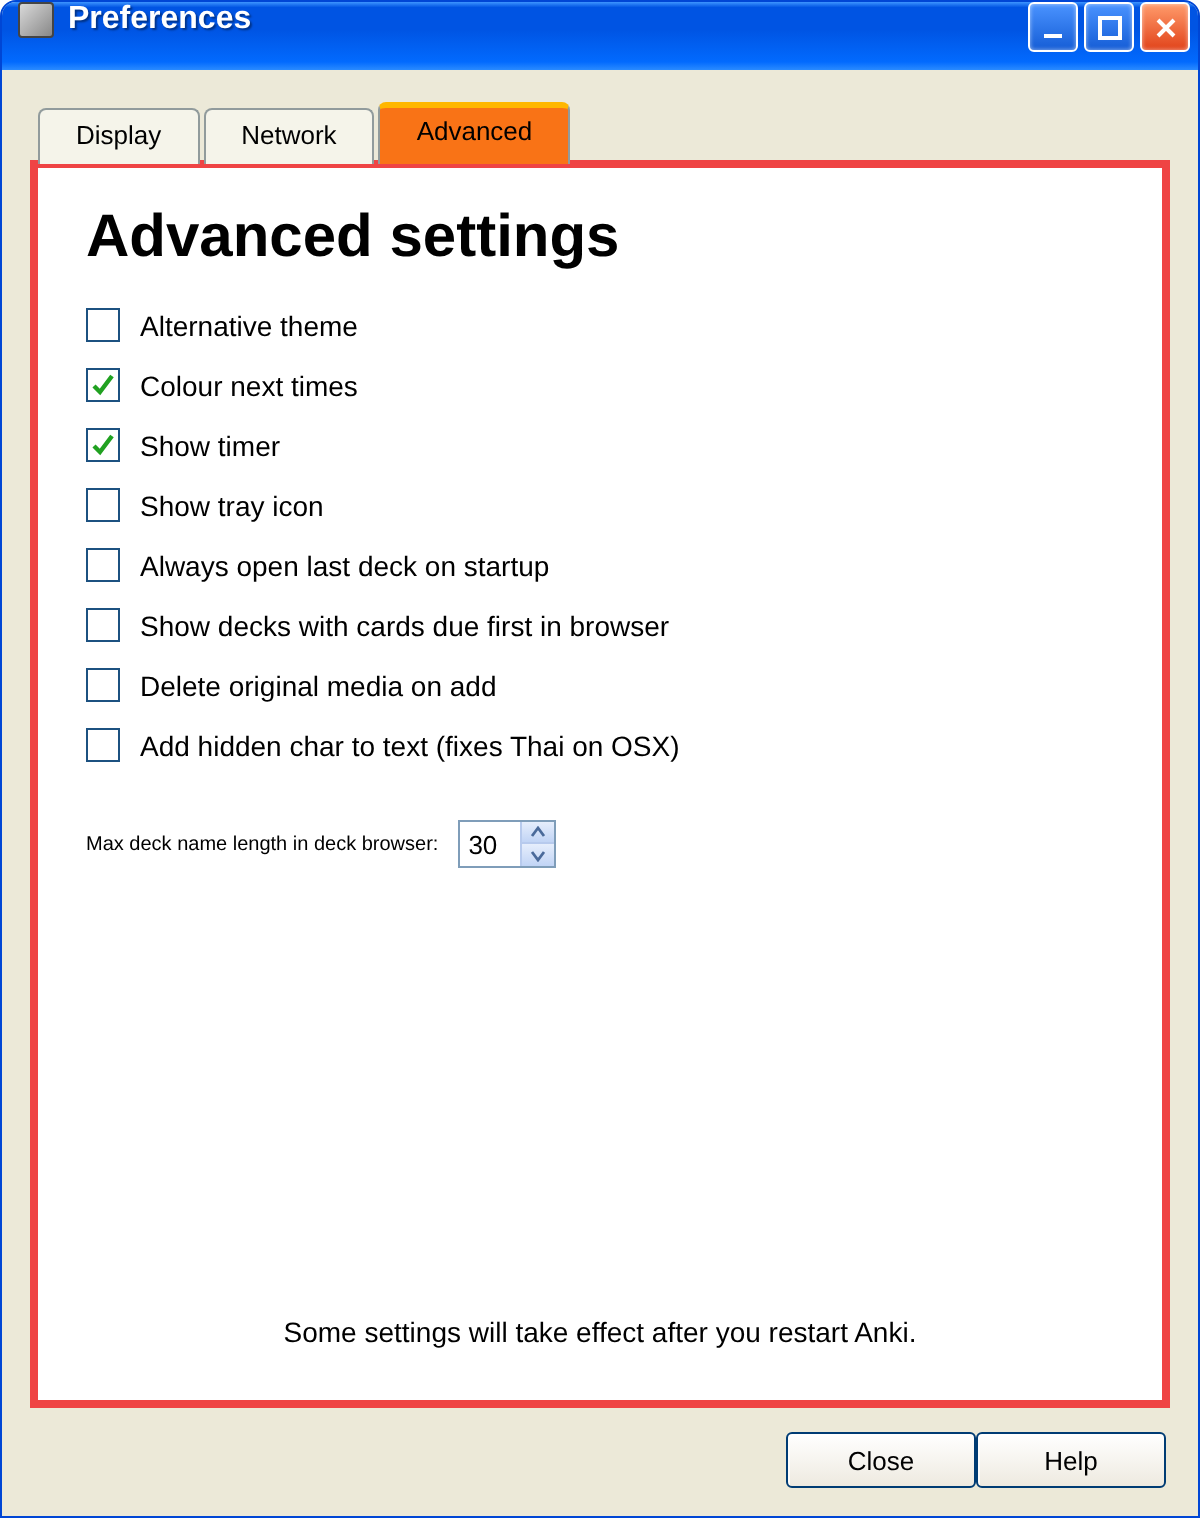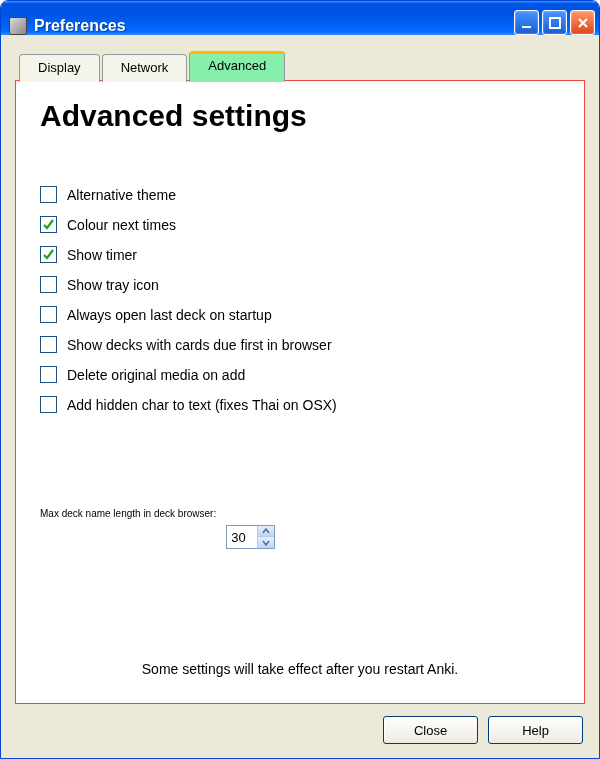--- a/index.html
+++ b/index.html
@@ -20,21 +20,21 @@
     background: #ece9d8;
     display: flex;
     flex-direction: column;
     border-radius: 8px 8px 0 0;
     overflow: hidden;
   }
   .titlebar {
     height: 34px;
     background: linear-gradient(to bottom, #3d95ff 0%, #0054e3 8%, #0054e3 40%, #026afe 88%, #2a8bff 100%);
     display: flex;
-    align-items: flex-end;
+    align-items: flex-start;
     padding: 0 4px 0 8px;
     color: #fff;
     flex-shrink: 0;
   }
   .title-icon {
     width: 18px;
     height: 18px;
     background: linear-gradient(135deg,#d9d9d9,#888);
     border: 1px solid #444;
     margin-right: 7px;
@@ -73,38 +73,37 @@
     background: #f5f4ea;
     margin-right: 2px;
     border-radius: 4px 4px 0 0;
     cursor: pointer;
     position: relative;
     top: 3px;
     font-size: 13px;
     height: 28px;
   }
   .tab.active {
-    background: #86efac;
+    background: #f97316;
     top: 0;
     height: 31px;
     border-top: 3px solid #ffb700;
     padding-top: 4px;
     z-index: 3;
   }
   .tab-panel {
     flex: 1;
     background: #fff;
-    border: 1px solid #ef4444;
+    border: 4px solid #ef4444;
     margin-top: -1px;
     padding: 18px 24px;
     display: flex;
     flex-direction: column;
     position: relative;
     z-index: 1;
-    gap: 35px;
   }
 
   .heading {
     font-size: 30px;
     font-weight: bold;
     color: #000;
     margin: 0 0 18px 0;
     font-family: Tahoma, Verdana, sans-serif;
   }
 
@@ -130,21 +129,20 @@
   .check-label { font-size: 14px; cursor: pointer; }
 
   .spin-row { display: flex; align-items: center; margin-top: 16px; }
   .spin-label { font-size: 10px; margin-right: 10px; }
   .spin-box {
     display: flex;
     align-items: flex-end;
     border: 1px solid #7f9db9;
     background: #22c55e;
     height: 24px;
-    margin-top: 48px;
   }
   .spin-input {
     width: 30px;
     border: none;
     outline: none;
     padding: 0 4px;
     font-size: 13px;
     text-align: left;
     height: 100%;
   }
@@ -156,21 +154,21 @@
     display: flex;
     align-items: center;
     justify-content: center;
     cursor: pointer;
   }
   .spin-btn:first-child { border-bottom: 1px solid #b7caed; }
   .spin-btn svg { width: 8px; height: 6px; }
 
   .note { text-align: center; font-size: 14px; margin-top: auto; margin-bottom: 8px; }
 
-  .button-bar { display: flex; justify-content: flex-end; gap: 10px; padding: 12px 2px 0 2px; }
+  .button-bar { display: flex; justify-content: flex-end; padding: 12px 2px 0 2px; }
   .btn {
     min-width: 95px;
     height: 28px;
     border: 1px solid #003c74;
     background: linear-gradient(to bottom,#fff,#eeeae0);
     border-radius: 3px;
     cursor: pointer;
     padding: 0 20px;
     font-size: 13px;
     display: flex;

